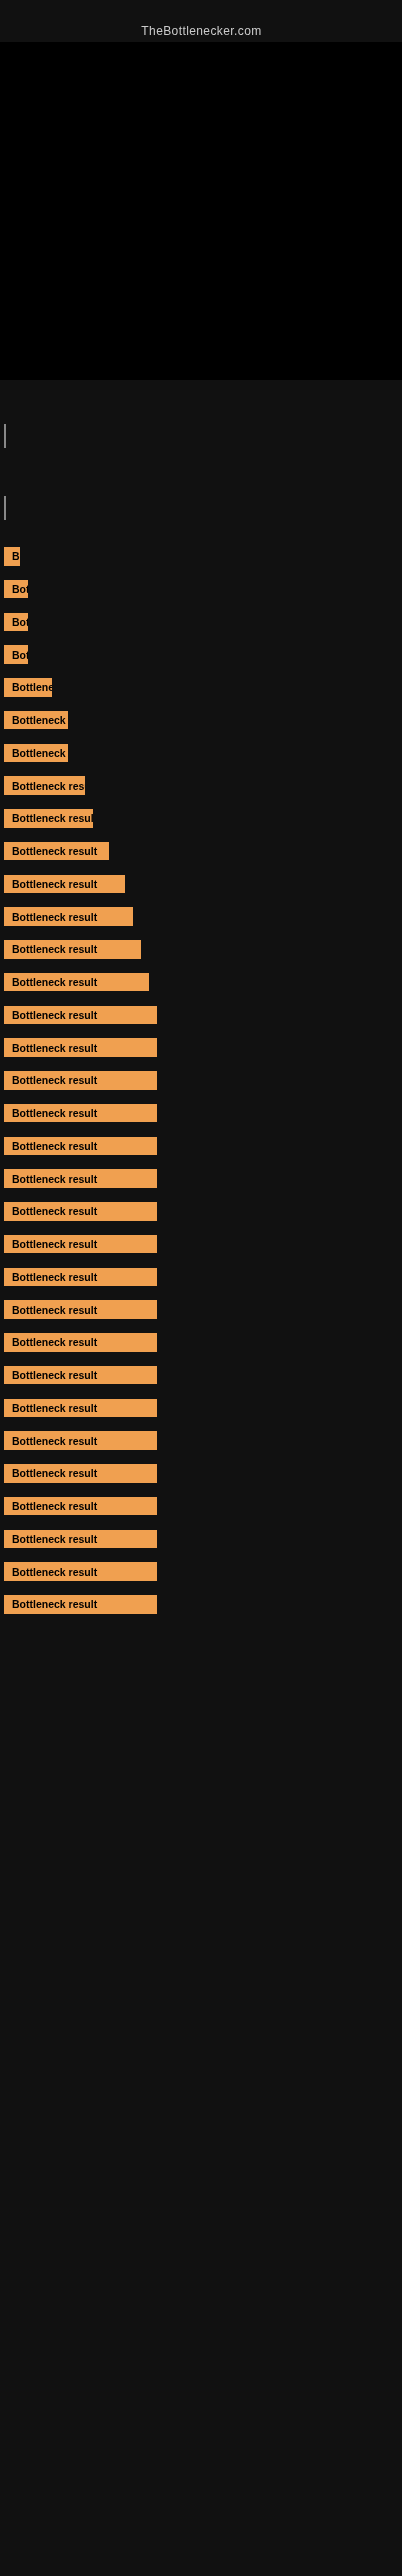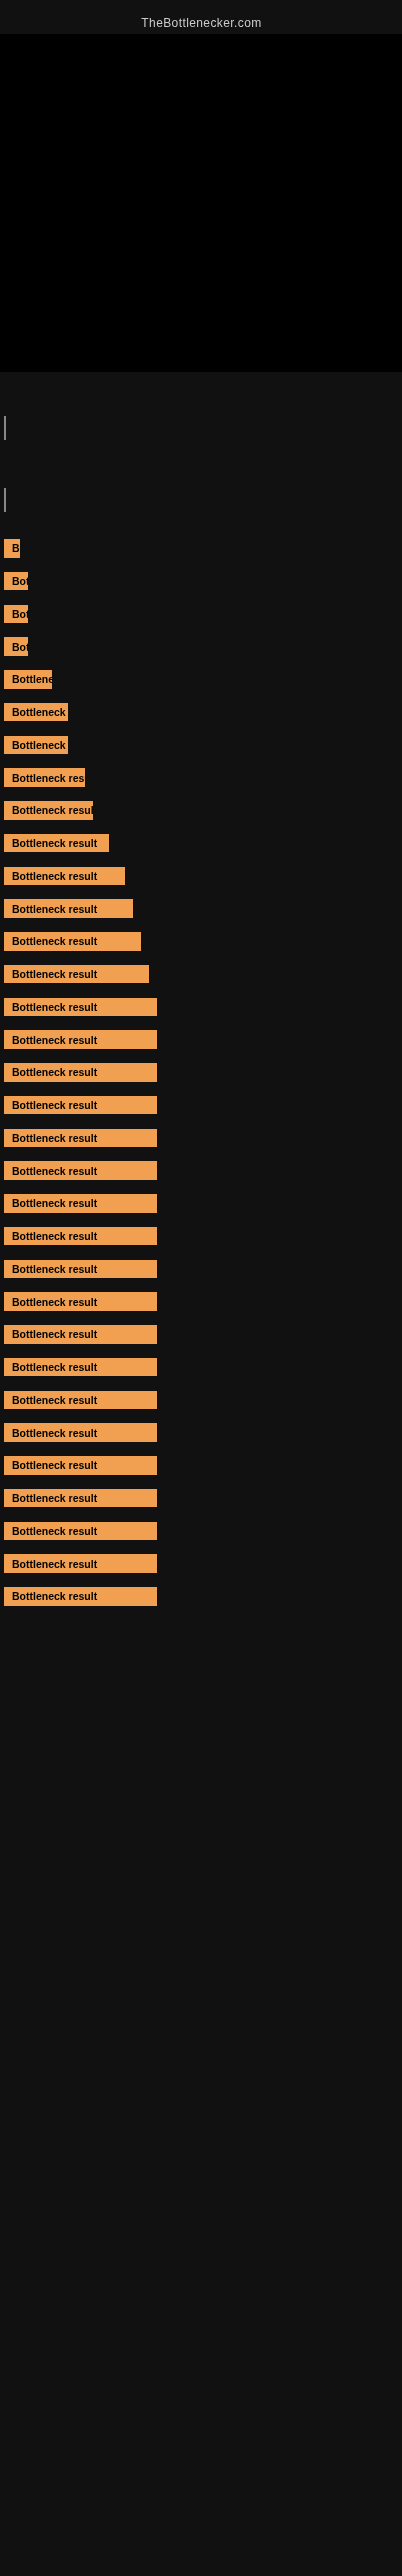--- a/index.html
+++ b/index.html
@@ -9,21 +9,21 @@
     }
     body {
       background-color: #111;
       width: 403px;
       min-height: 2576px;
       font-family: Arial, sans-serif;
       color: #fff;
     }
     .header {
       text-align: center;
-      padding: 16px 0 4px 0;
+      padding: 24px 0 4px 0;
       font-size: 12px;
       color: #ccc;
       letter-spacing: 0.4px;
     }
     .chart-area {
       background: #000;
       width: 100%;
       height: 338px;
       margin-bottom: 8px;
     }

